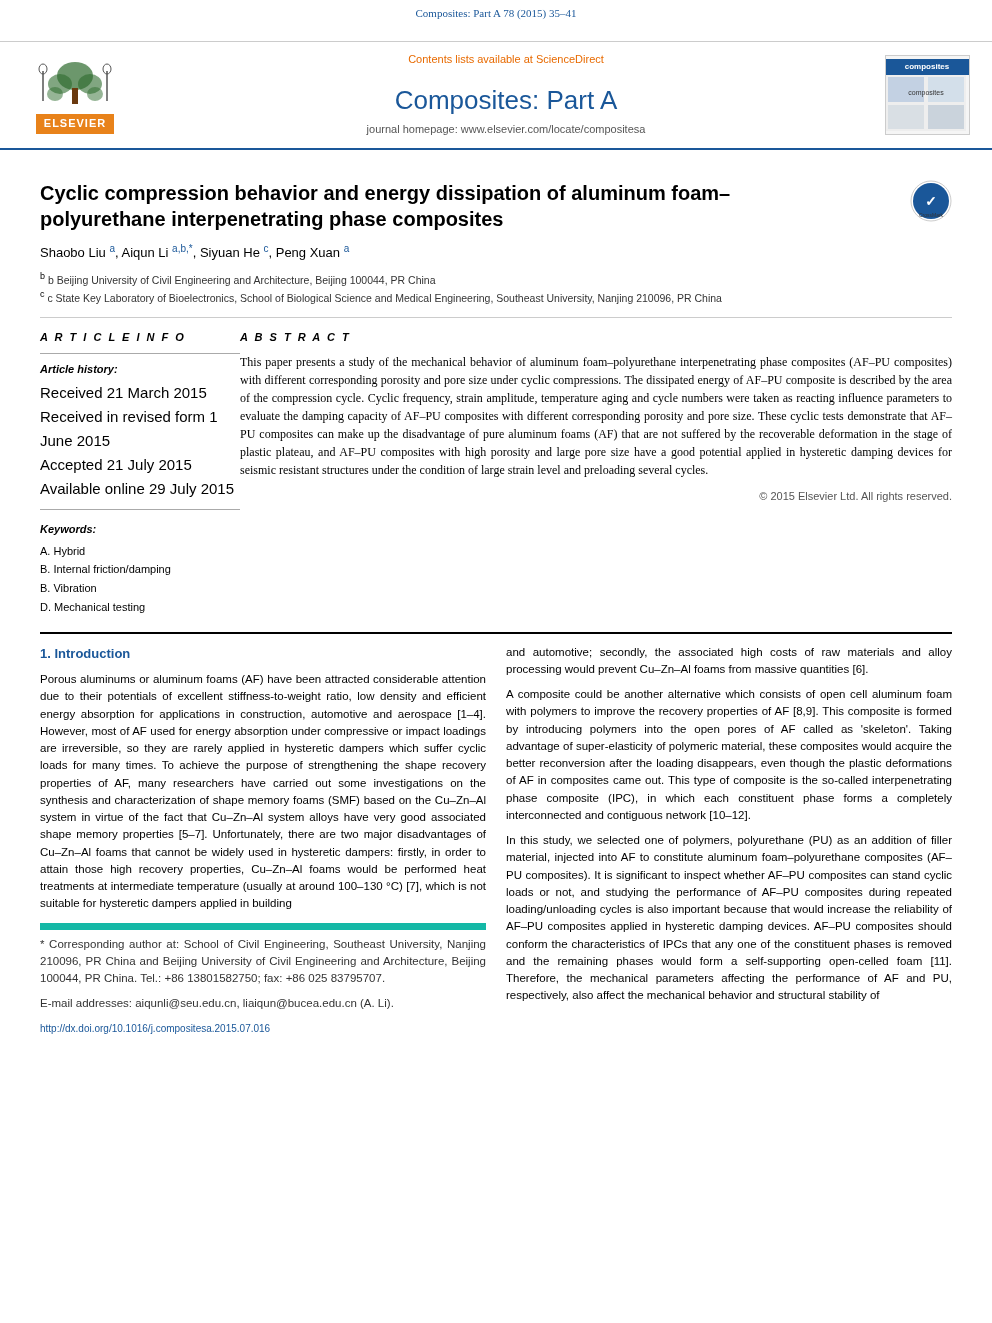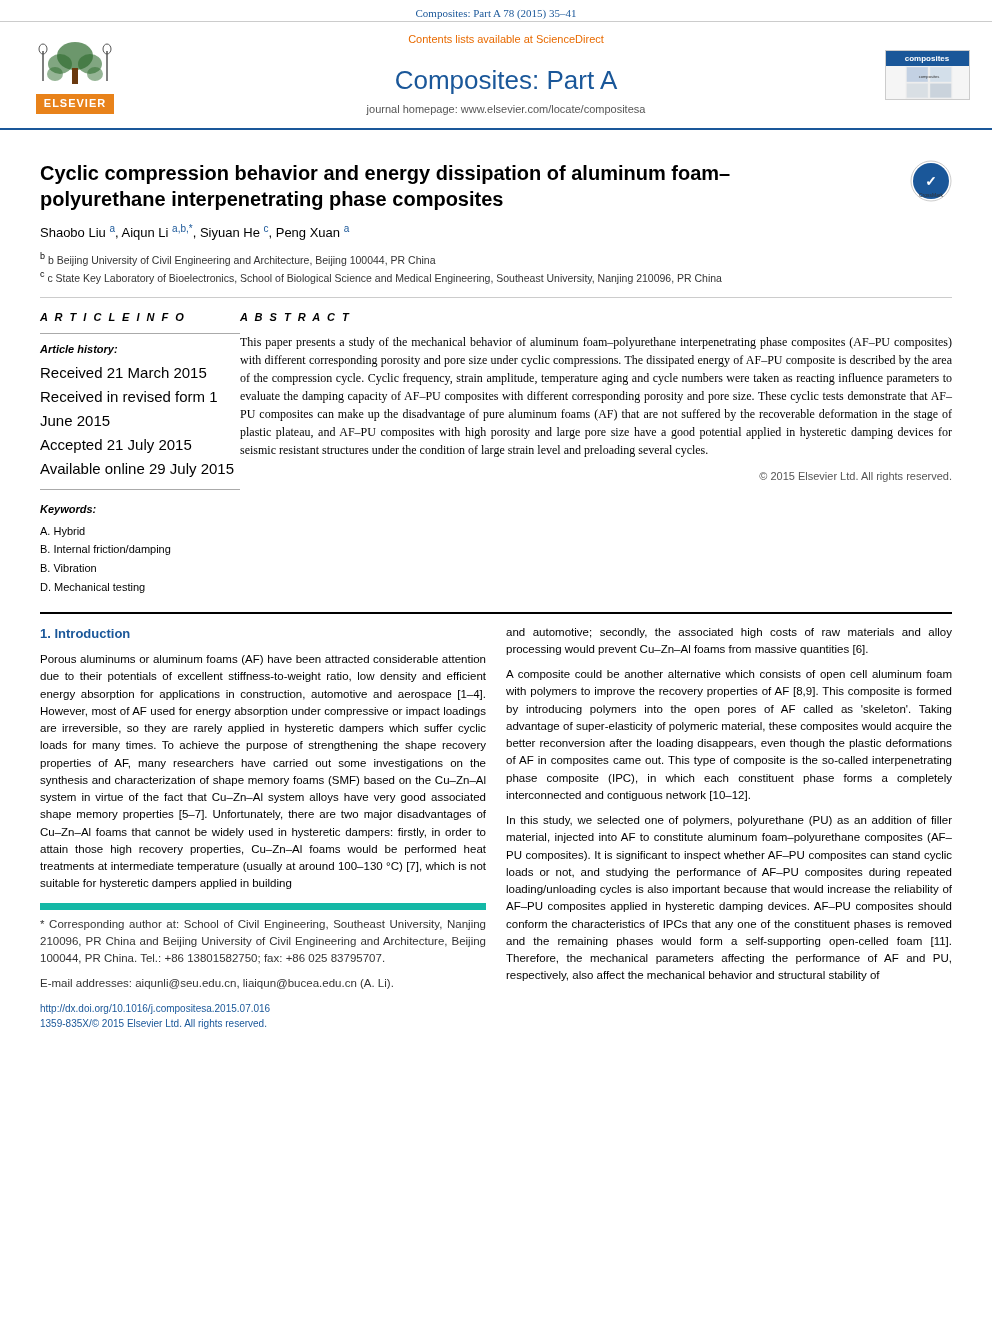--- a/index.html
+++ b/index.html
@@ -7,21 +7,21 @@
       font-family: "Times New Roman", Times, serif;
       background: #fff;
       color: #000;
       width: 992px;
       min-height: 1323px;
       font-size: 13px;
       line-height: 1.4;
     }
     .top-bar {
       text-align: center;
-      padding: 6px 0 0 0;
+      padding: 6px 0 20px 0;
       font-size: 11px;
       color: #1a5799;
       border-bottom: 1px solid #ccc;
     }
     .journal-header {
       display: flex;
       align-items: center;
       padding: 10px 20px;
       border-bottom: 2px solid #1a5799;
       gap: 10px;
@@ -77,26 +77,26 @@
       font-family: Arial, sans-serif;
     }
     .journal-header-right {
       min-width: 90px;
       display: flex;
       align-items: center;
       justify-content: center;
     }
     .composites-logo {
       width: 85px;
-      height: 50px;
+      height: 80px;
       border: 1px solid #ccc;
       background: #f5f5f5;
       display: flex;
       flex-direction: column;
-      align-items: flex-end;
+      align-items: flex-start;
       justify-content: center;
       font-size: 8px;
       color: #333;
       font-family: Arial, sans-serif;
     }
     .composites-logo-top {
       background: #1a5799;
       color: white;
       width: 100%;
       text-align: center;
@@ -379,21 +379,20 @@
         <span>1.</span>&nbsp;<span>Introduction</span>
       </div>
       <p>Porous aluminums or aluminum foams (AF) have been attracted considerable attention due to their potentials of excellent stiffness-to-weight ratio, low density and efficient energy absorption for applications in construction, automotive and aerospace [1–4]. However, most of AF used for energy absorption under compressive or impact loadings are irreversible, so they are rarely applied in hysteretic dampers which suffer cyclic loads for many times. To achieve the purpose of strengthening the shape recovery properties of AF, many researchers have carried out some investigations on the synthesis and characterization of shape memory foams (SMF) based on the Cu–Zn–Al system in virtue of the fact that Cu–Zn–Al system alloys have very good associated shape memory properties [5–7]. Unfortunately, there are two major disadvantages of Cu–Zn–Al foams that cannot be widely used in hysteretic dampers: firstly, in order to attain those high recovery properties, Cu–Zn–Al foams would be performed heat treatments at intermediate temperature (usually at around 100–130 °C) [7], which is not suitable for hysteretic dampers applied in building</p>
 
       <div class="footnote-area">
         <p>* Corresponding author at: School of Civil Engineering, Southeast University, Nanjing 210096, PR China and Beijing University of Civil Engineering and Architecture, Beijing 100044, PR China. Tel.: +86 13801582750; fax: +86 025 83795707.</p>
         <p>E-mail addresses: aiqunli@seu.edu.cn, liaiqun@bucea.edu.cn (A. Li).</p>
       </div>
       <div class="doi-links">
         <div>http://dx.doi.org/10.1016/j.compositesa.2015.07.016</div>
-        <div>1359-835X/© 2015 Elsevier Ltd. All rights reserved.</div>
       </div>
     </div>
 
     <div class="body-col">
       <p>and automotive; secondly, the associated high costs of raw materials and alloy processing would prevent Cu–Zn–Al foams from massive quantities [6].</p>
       <p>A composite could be another alternative which consists of open cell aluminum foam with polymers to improve the recovery properties of AF [8,9]. This composite is formed by introducing polymers into the open pores of AF called as 'skeleton'. Taking advantage of super-elasticity of polymeric material, these composites would acquire the better reconversion after the loading disappears, even though the plastic deformations of AF in composites came out. This type of composite is the so-called interpenetrating phase composite (IPC), in which each constituent phase forms a completely interconnected and contiguous network [10–12].</p>
       <p>In this study, we selected one of polymers, polyurethane (PU) as an addition of filler material, injected into AF to constitute aluminum foam–polyurethane composites (AF–PU composites). It is significant to inspect whether AF–PU composites can stand cyclic loads or not, and studying the performance of AF–PU composites during repeated loading/unloading cycles is also important because that would increase the reliability of AF–PU composites applied in hysteretic damping devices. AF–PU composites should conform the characteristics of IPCs that any one of the constituent phases is removed and the remaining phases would form a self-supporting open-celled foam [11]. Therefore, the mechanical parameters affecting the performance of AF and PU, respectively, also affect the mechanical behavior and structural stability of</p>
     </div>
 
   </div>

